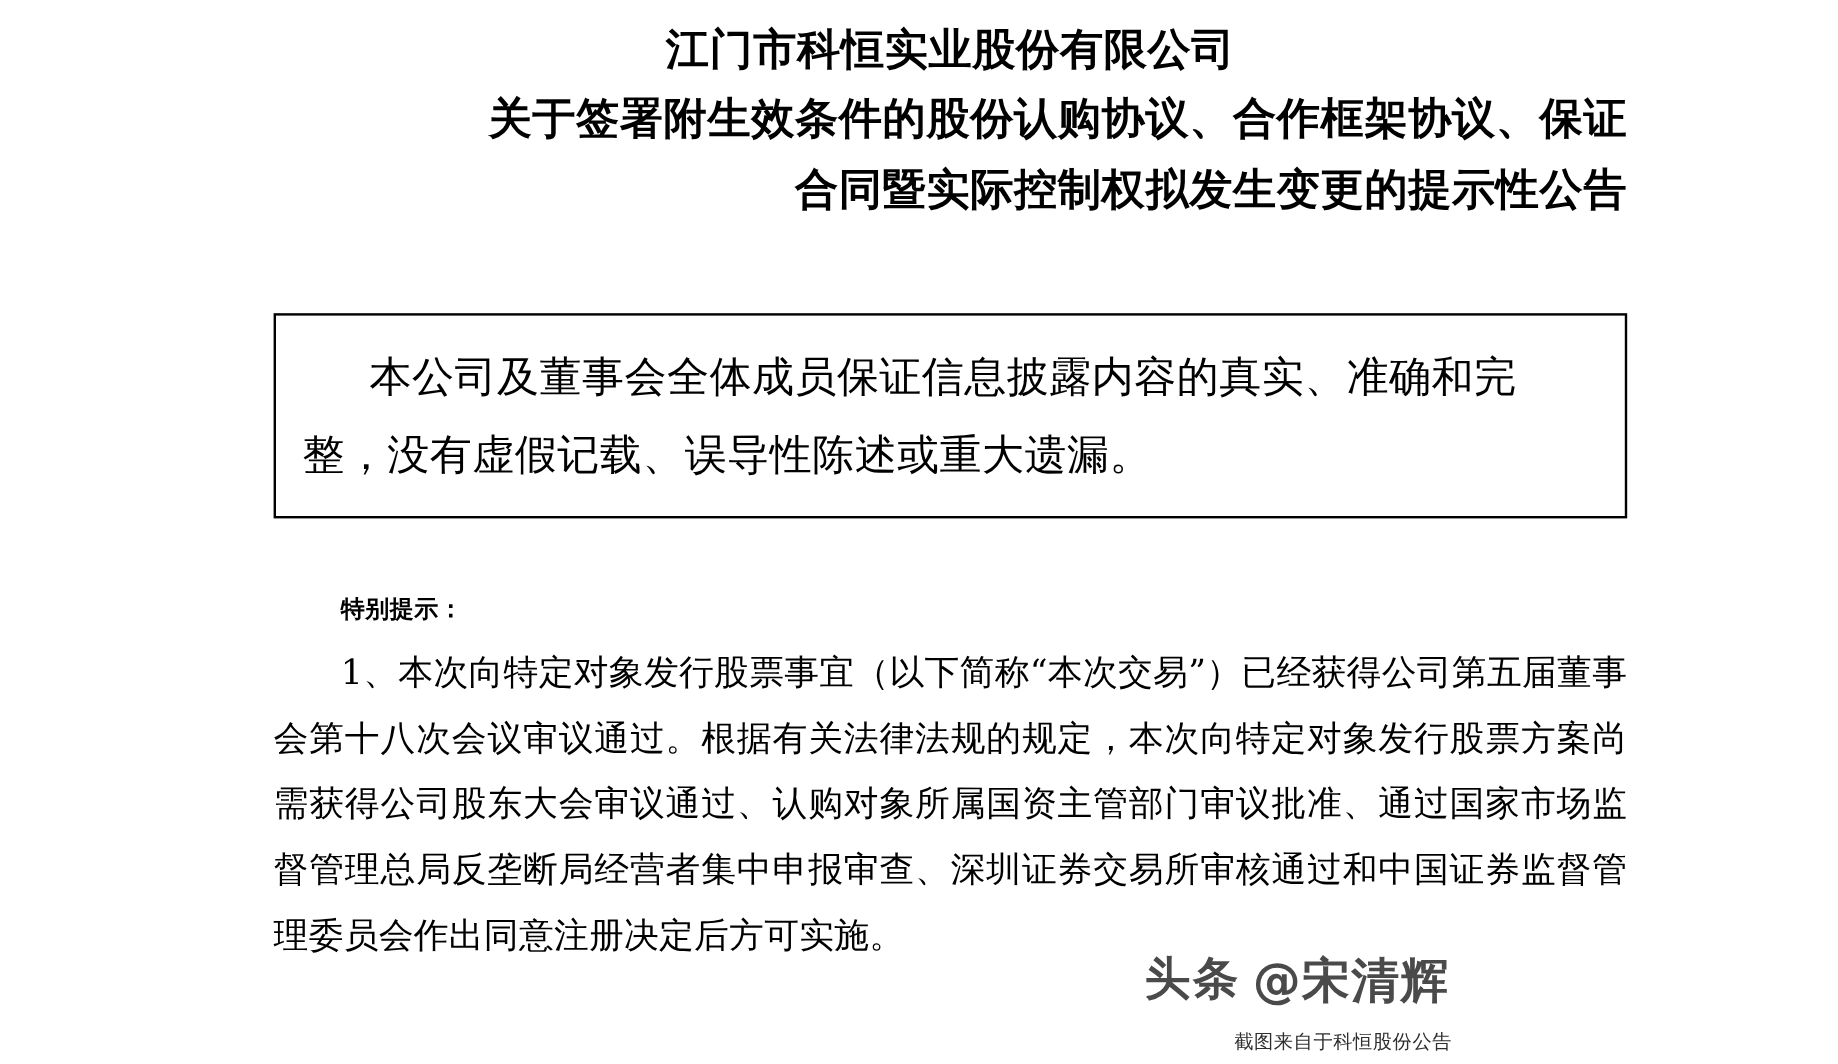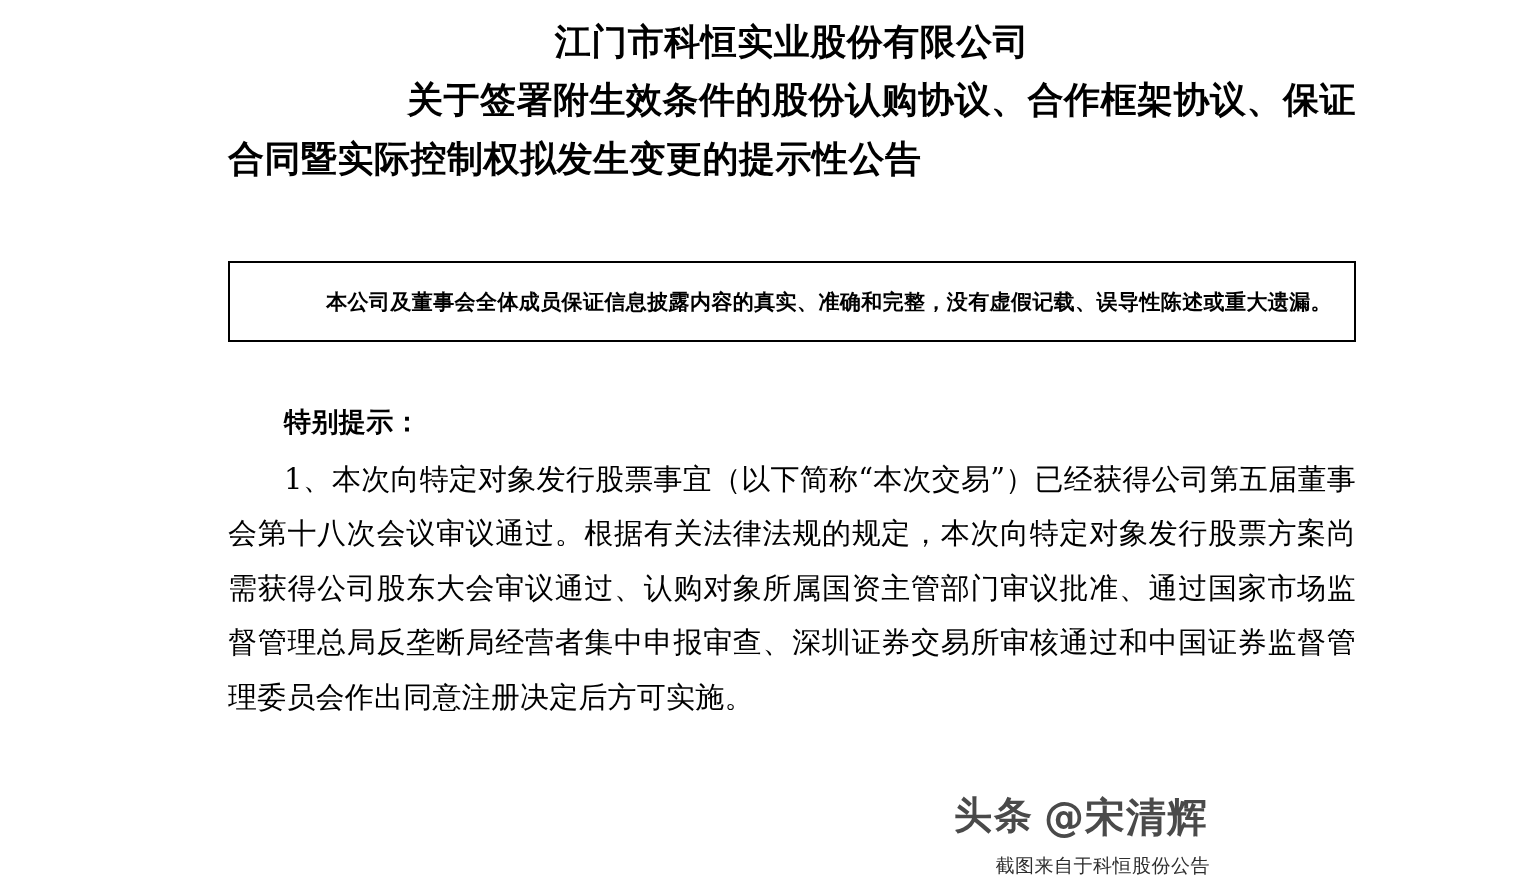--- a/index.html
+++ b/index.html
@@ -42,43 +42,42 @@
   }
   .title-line-1 {
     display: block;
   }
   .title-line-2 {
     display: block;
     text-align: right;
   }
   .title-line-3 {
     display: block;
-    text-align: left;
+    text-align: right;
   }
 
   .notice-box {
     margin-top: 74px;
     border: 2px solid #000000;
     padding: 20px 22px 18px 22px;
     box-sizing: border-box;
     width: 1128px;
   }
   .notice-text {
-    font-weight: bold;
-    font-size: 21px;
+    font-weight: normal;
+    font-size: 35px;
     line-height: 1.85;
     text-indent: 56px;
     letter-spacing: 0.4px;
     margin: 0;
-    text-align: right;
   }
 
   .special-note {
     margin-top: 62px;
-    font-size: 27px;
+    font-size: 20px;
     font-weight: bold;
     text-indent: 56px;
     letter-spacing: 0.4px;
   }
 
   .para {
     margin-top: 12px;
     font-size: 29px;
     line-height: 1.88;
     text-indent: 56px;
@@ -107,21 +106,21 @@
     font-size: 40px;
     font-weight: bold;
     color: #3b3b3b;
     font-family: "DejaVu Sans", sans-serif;
     letter-spacing: 1px;
   }
   .source-note {
     position: absolute;
     right: 14px;
     bottom: 8px;
-    font-size: 19px;
+    font-size: 16px;
     color: #2e2e2e;
     font-family: "DejaVu Sans", sans-serif;
     letter-spacing: 0.5px;
   }
   .fade-bottom {
     position: absolute;
     left: 0;
     bottom: 0;
     width: 1532px;
     height: 46px;

